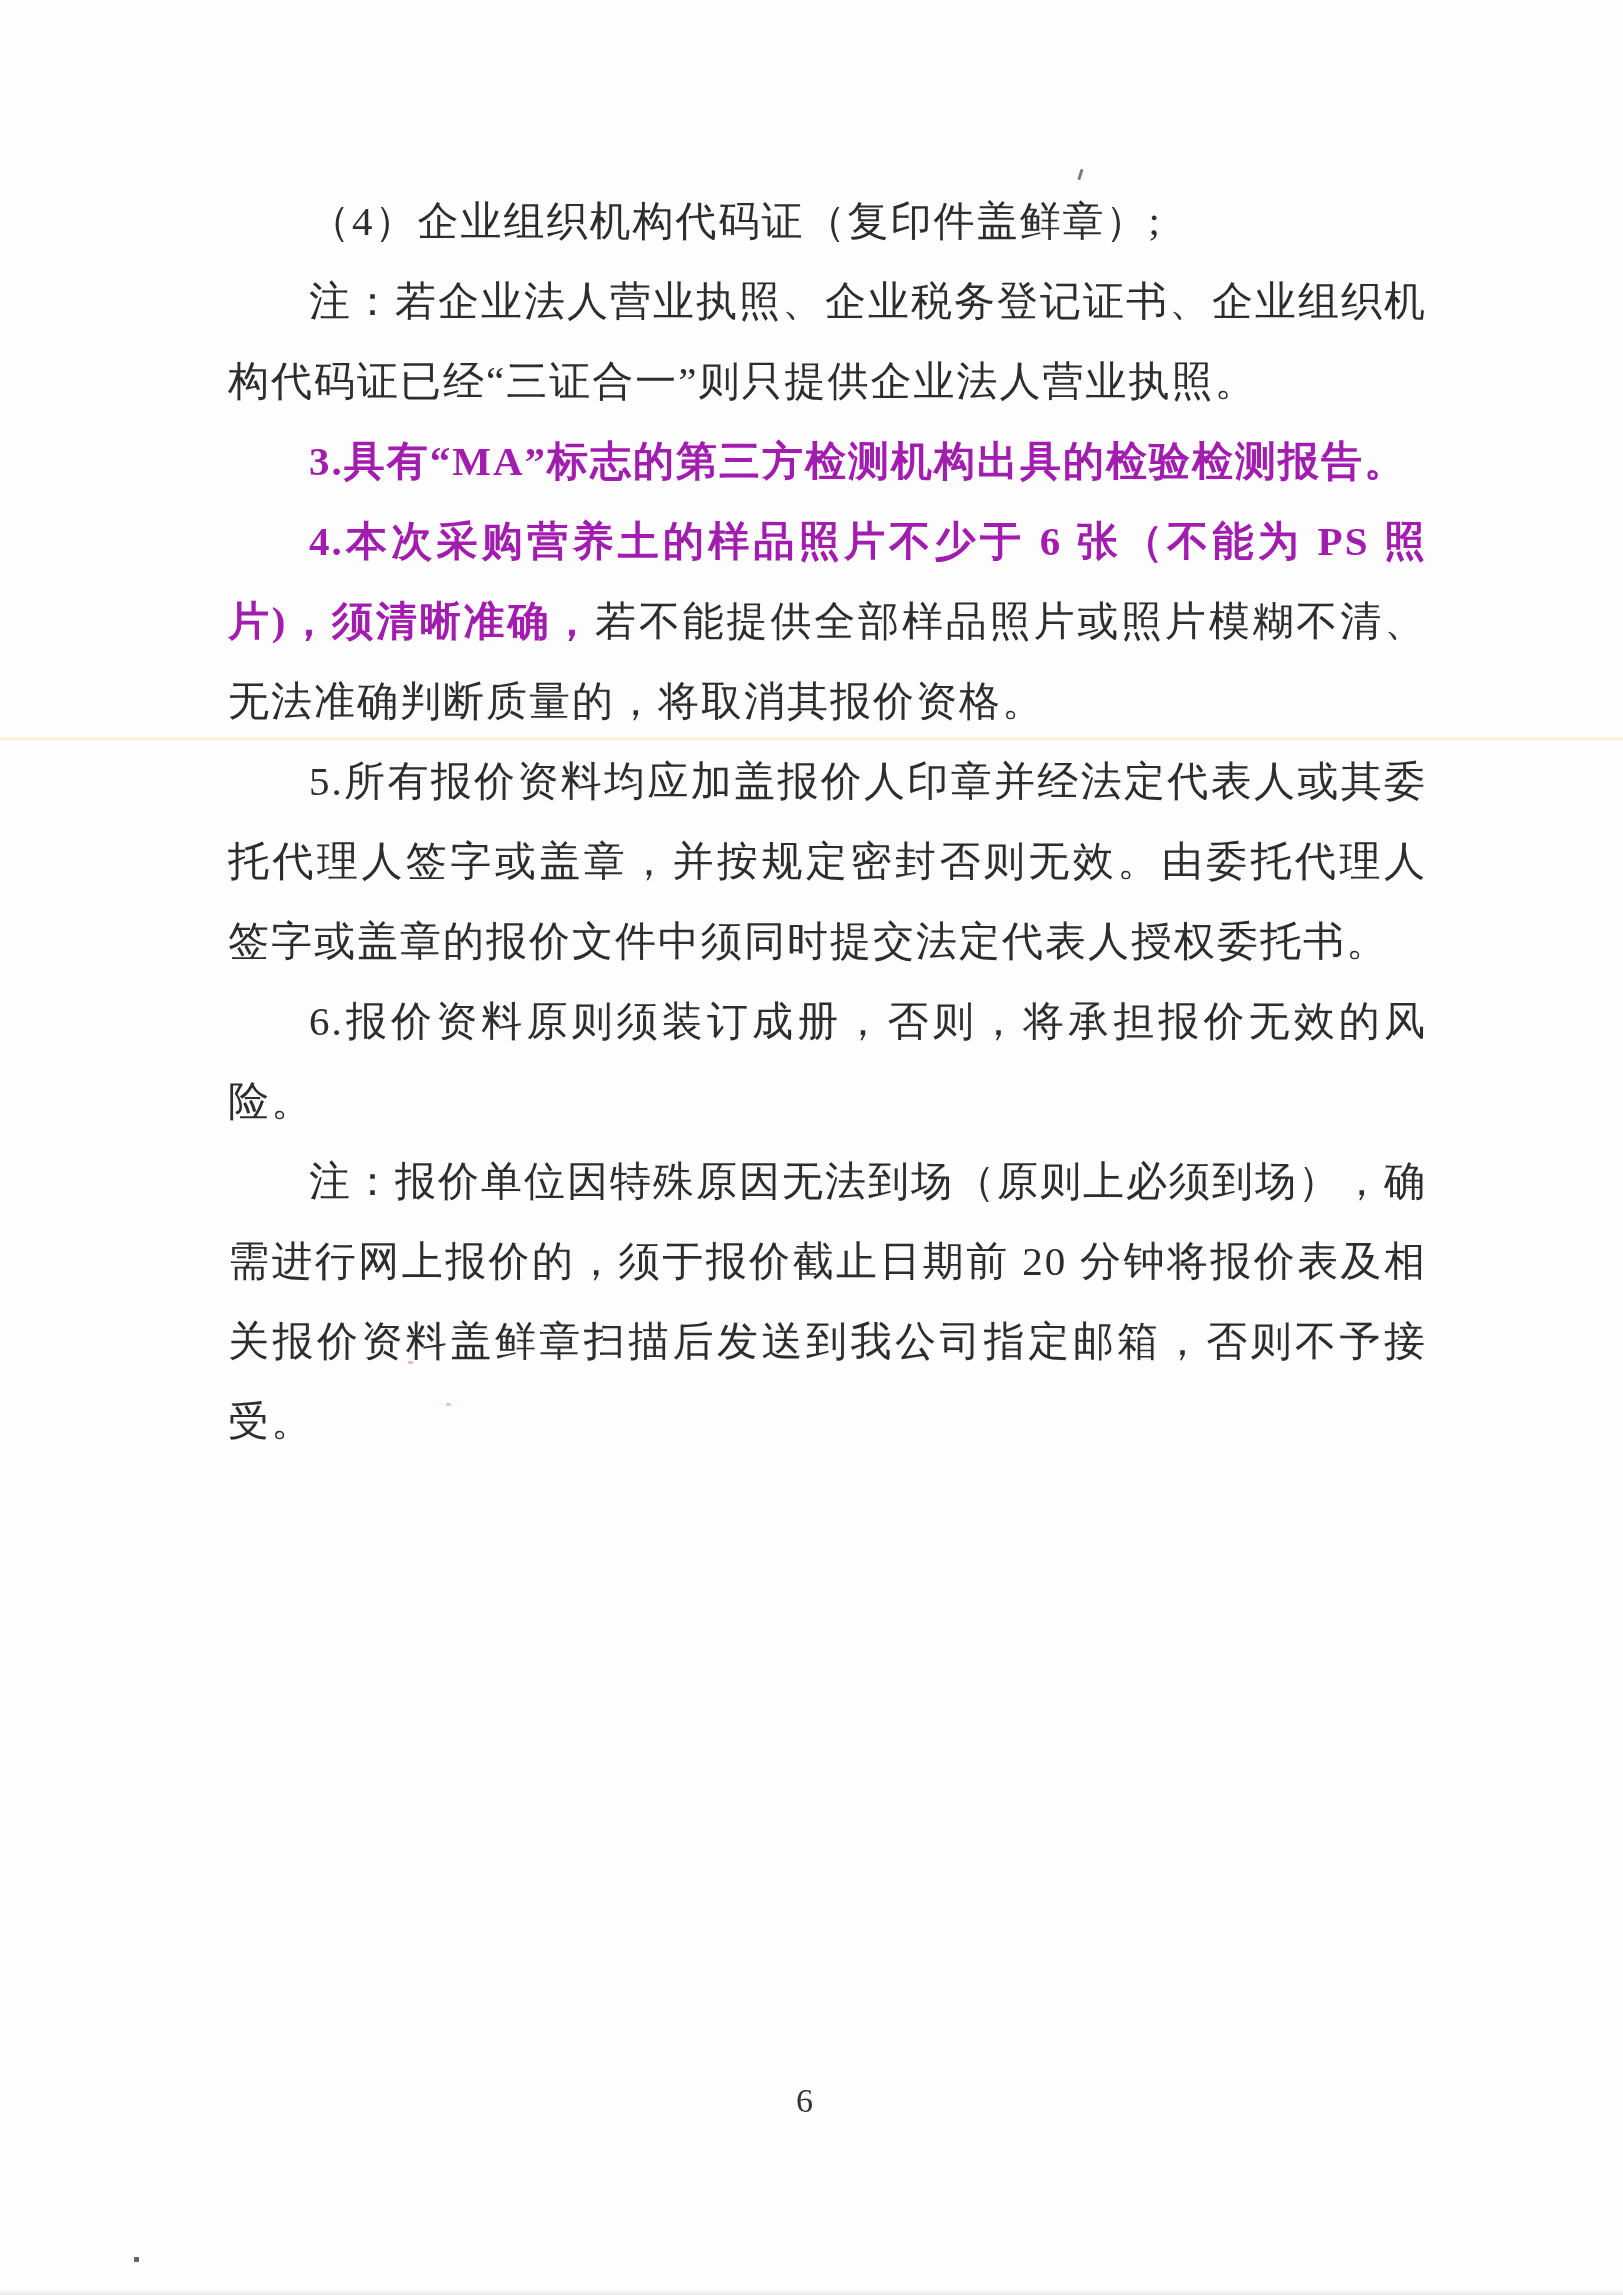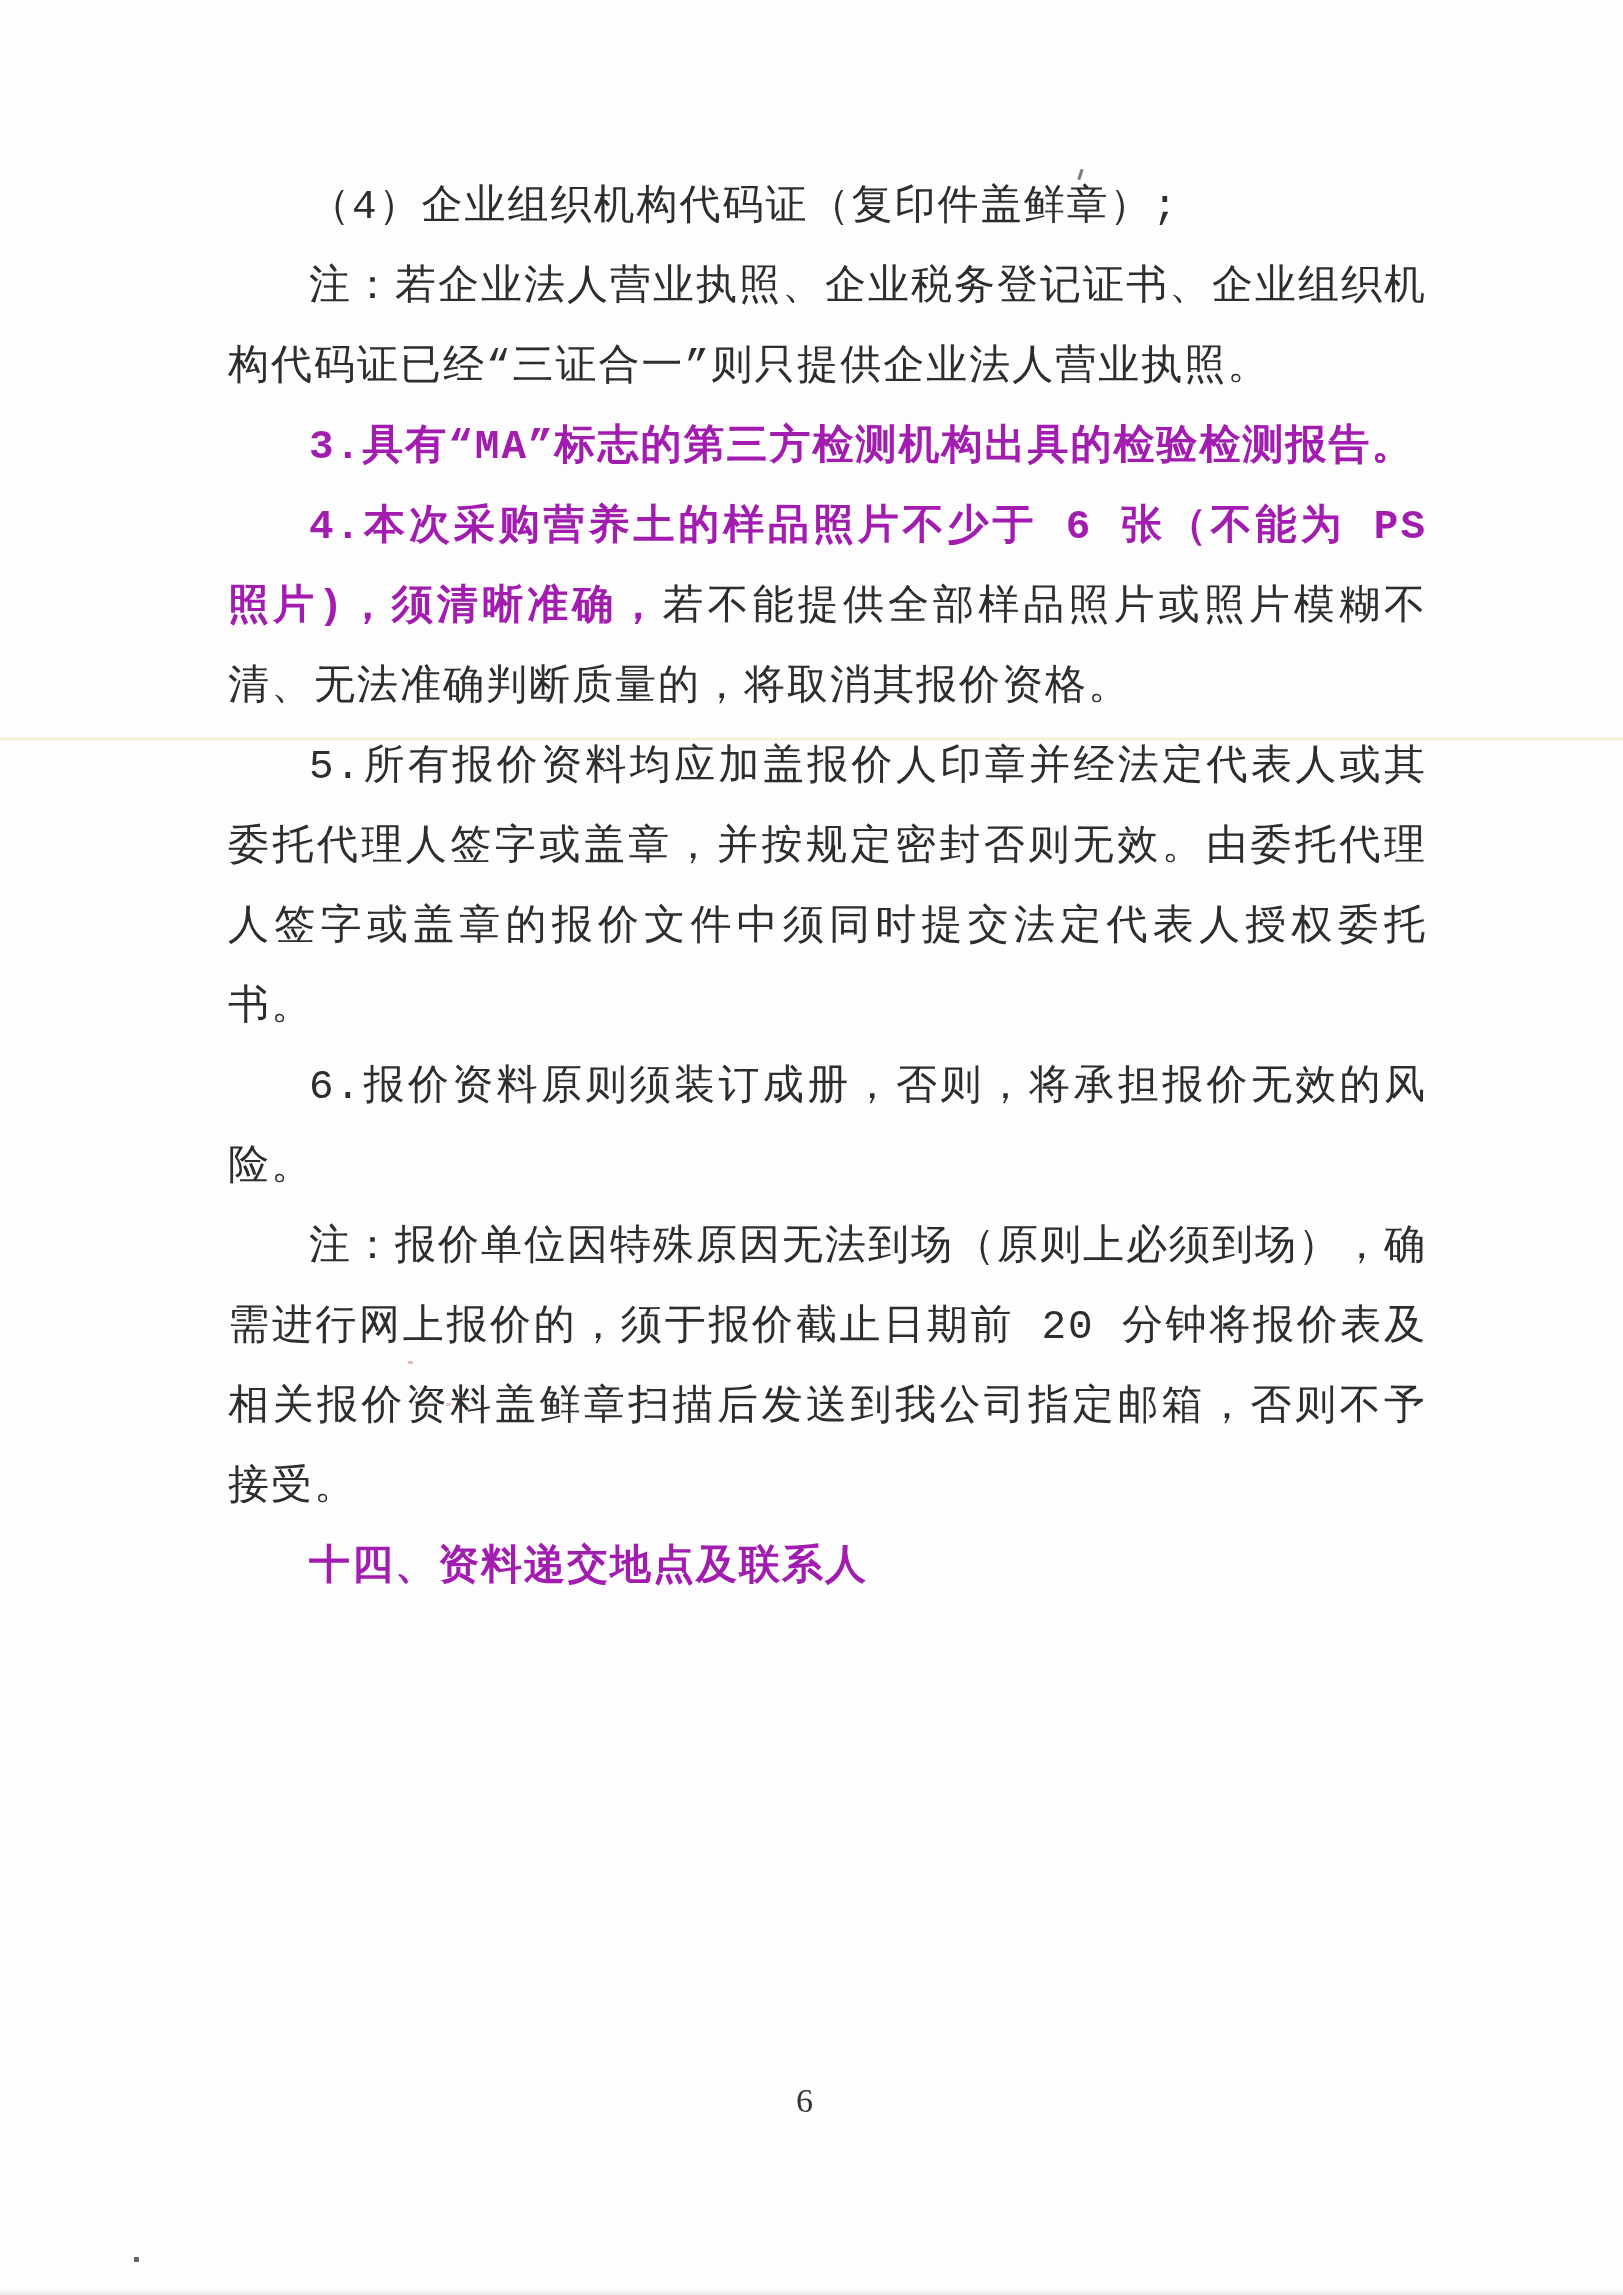--- a/index.html
+++ b/index.html
@@ -13,28 +13,27 @@
     height: 2295px;
     margin: 0 auto;
     background: #fdfdfd;
     overflow: hidden;
     font-family: "Liberation Serif", "DejaVu Serif", serif;
     color: #2d2d2d;
   }
   .body-text {
     position: absolute;
     left: 228px;
-    top: 167px;
+    top: 181px;
     width: 1199px;
     font-size: 41px;
     line-height: 80px;
     letter-spacing: 2px;
     text-align: justify;
     text-wrap: wrap;
-    font-family: Liberation Mono, monospace;
   }
   .body-text p {
     margin: 0;
     padding: 0;
     text-indent: 81px;
   }
   .run-bold {
     font-weight: 700;
     color: #a21caf;
   }
@@ -109,21 +108,20 @@
 <div class="page">
 
   <div class="body-text" id="document-body">
       <p><span class="run-regular">（4）企业组织机构代码证（复印件盖鲜章）;</span></p>
       <p><span class="run-regular">注：若企业法人营业执照、企业税务登记证书、企业组织机构代码证已经“三证合一”则只提供企业法人营业执照。</span></p>
       <p><span class="run-bold">3.具有“MA”标志的第三方检测机构出具的检验检测报告。</span></p>
       <p><span class="run-bold">4.本次采购营养土的样品照片不少于 6 张（不能为 PS 照片)，须清晰准确，</span><span class="run-regular">若不能提供全部样品照片或照片模糊不清、无法准确判断质量的，将取消其报价资格。</span></p>
       <p><span class="run-regular">5.所有报价资料均应加盖报价人印章并经法定代表人或其委托代理人签字或盖章，并按规定密封否则无效。由委托代理人签字或盖章的报价文件中须同时提交法定代表人授权委托书。</span></p>
       <p><span class="run-regular">6.报价资料原则须装订成册，否则，将承担报价无效的风险。</span></p>
       <p><span class="run-regular">注：报价单位因特殊原因无法到场（原则上必须到场），确需进行网上报价的，须于报价截止日期前 20 分钟将报价表及相关报价资料盖鲜章扫描后发送到我公司指定邮箱，否则不予接受。</span></p>
-      <p><span class="run-bold">十四、资料递交地点及联系人</span></p>
     </div>
 
   <div class="page-number">6</div>
 
   <div class="scan-line-yellow"></div>
   <div class="speck speck-tick"></div>
   <div class="speck speck-dot-bottom"></div>
   <div class="speck speck-pink-1"></div>
   <div class="speck speck-pink-2"></div>
   <div class="bottom-edge-smudge"></div>

